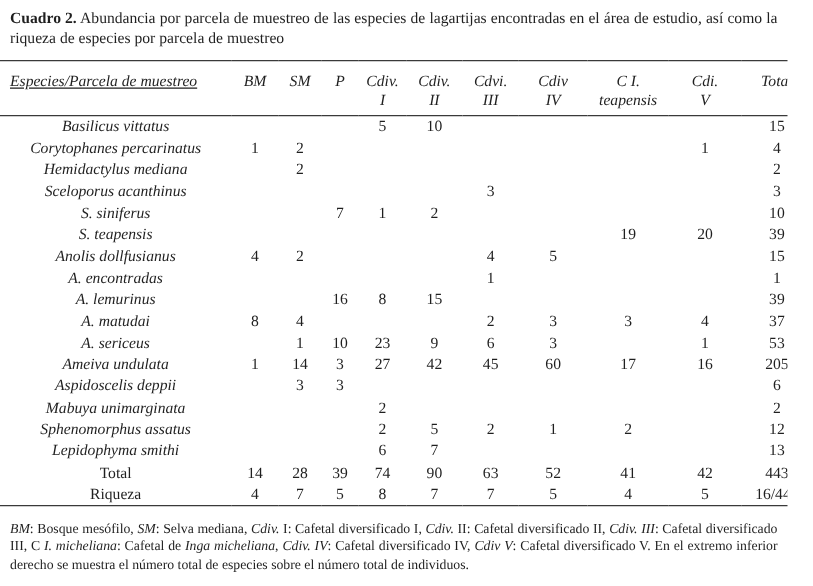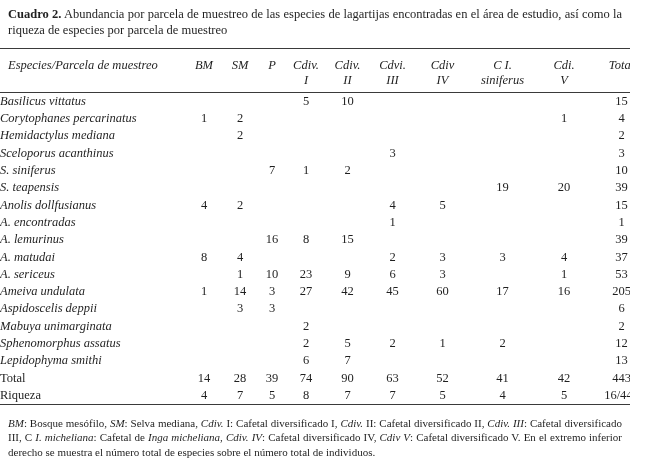--- a/index.html
+++ b/index.html
@@ -28,33 +28,33 @@
   thead tr { border-bottom:1.5px solid #3a3a3a; }
   thead th {
     font-weight:normal;
     font-style:italic;
     font-size:12.5px;
     line-height:15px;
     vertical-align:top;
     text-align:center;
     padding:9px 0 4px 0;
   }
-  thead th.col-species { text-align:left; padding-left:8px; }
+  thead th.col-species { text-align:left; padding-left:8px;text-decoration:underline; }
   tbody { border-bottom:1.5px solid #3a3a3a; }
   tbody tr { height:17.3px; }
   tbody th, tbody td {
     font-weight:normal;
     font-size:12.5px;
     line-height:17px;
     padding:0;
     text-align:center;
     white-space:nowrap;
     overflow:hidden;
   }
-  tbody th.row-label { text-align:left; padding-left:0; }
+  tbody th.row-label { text-align:center; padding-left:0; }
   tbody th.row-label.it { font-style:italic; }
   .footnote {
     margin:11px 8px 16px 8px;
     font-size:11px;
     line-height:14.5px;
     text-align:justify;
   }
   .footnote i { font-style:italic; }
 </style>
 </head>
@@ -103,21 +103,21 @@
           <th>
             <div>Cdvi.</div>
             <div>III</div>
           </th>
           <th>
             <div>Cdiv</div>
             <div>IV</div>
           </th>
           <th>
             <div>C I.</div>
-            <div>siniferus</div>
+            <div>teapensis</div>
           </th>
           <th>
             <div>Cdi.</div>
             <div>V</div>
           </th>
           <th>
             <div>Total</div>
           </th>
         </tr>
     </thead>

